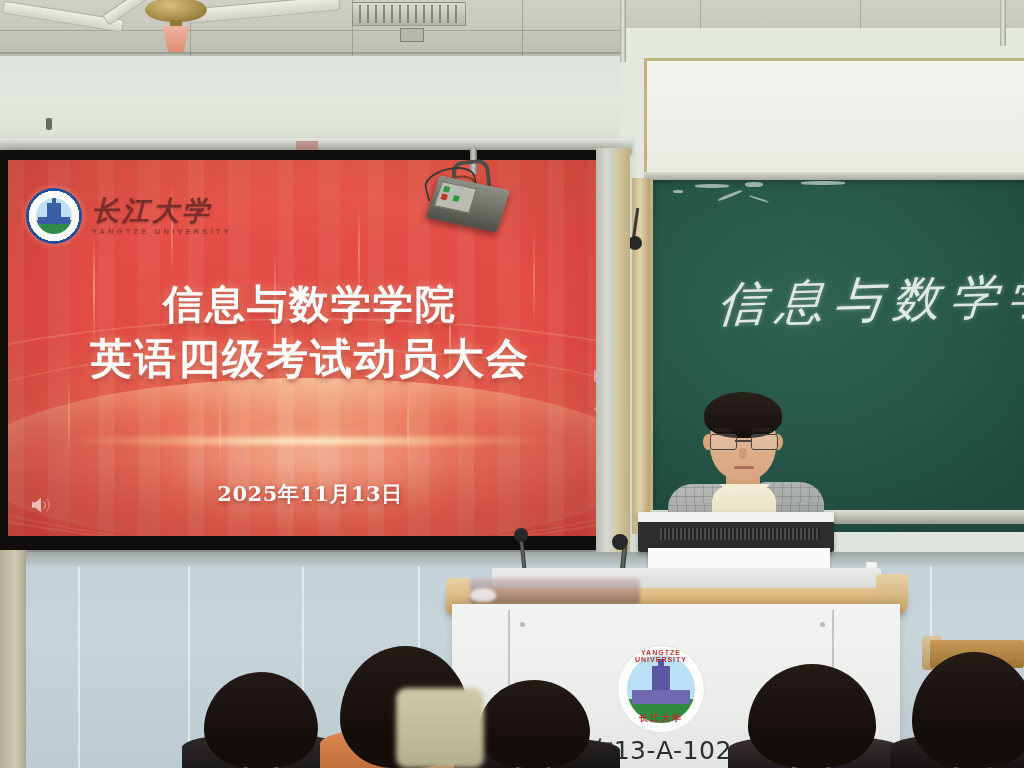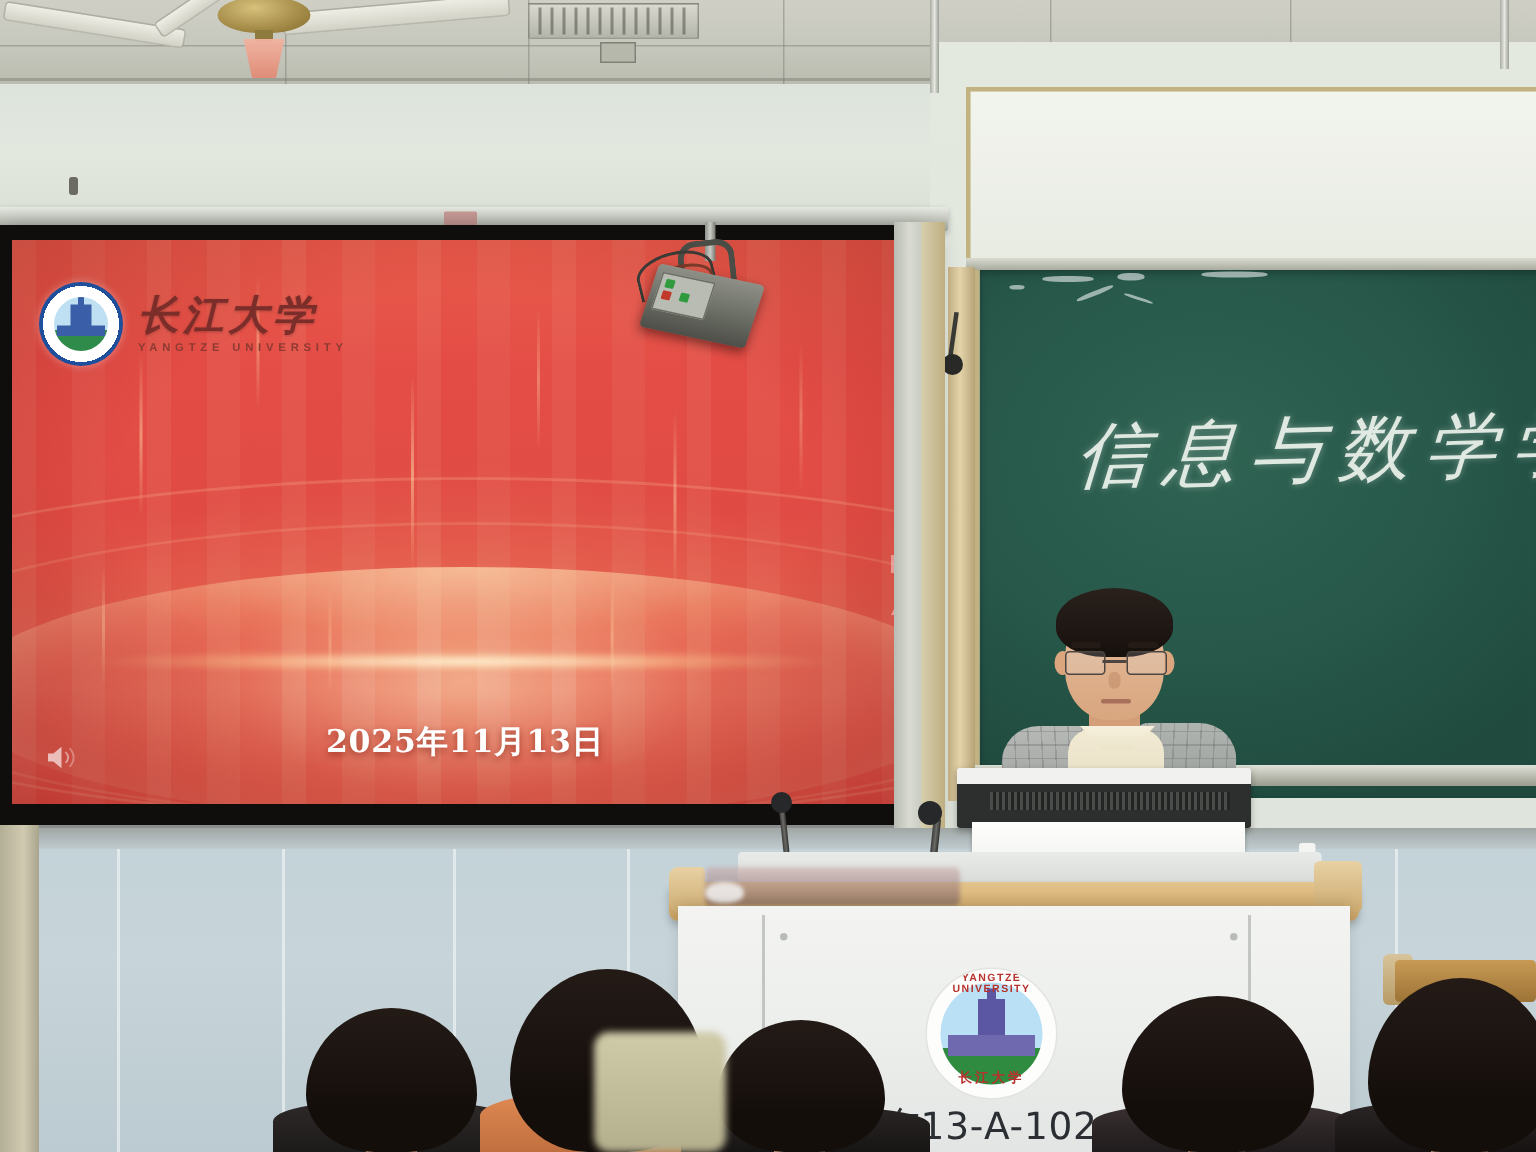--- a/index.html
+++ b/index.html
@@ -605,20 +605,24 @@
             <div class="seal-bldg"></div>
             <div class="seal-base"></div>
           </div>
         </div>
         <div class="uni-cal">
           <div class="uni-cn">长江大学</div>
           <div class="uni-en">YANGTZE UNIVERSITY</div>
         </div>
       </div>
 
+      <div class="slide-title">
+        <div class="l1">信息与数学学院</div>
+        <div class="l2">英语四级考试动员大会</div>
+      </div>
 
       <div class="slide-date">2025年11月13日</div>
 
       <svg class="spk-icon" viewBox="0 0 24 20">
         <path d="M2 7h4l6-5v16l-6-5H2z" fill="#ffffff" opacity="0.85"></path>
         <path d="M15 6 Q19 10 15 14" stroke="#ffffff" stroke-width="1.4" fill="none" opacity="0.6"></path>
         <path d="M18 3 Q24 10 18 17" stroke="#ffffff" stroke-width="1.4" fill="none" opacity="0.4"></path>
       </svg>
 
       <div class="edge-icons">

